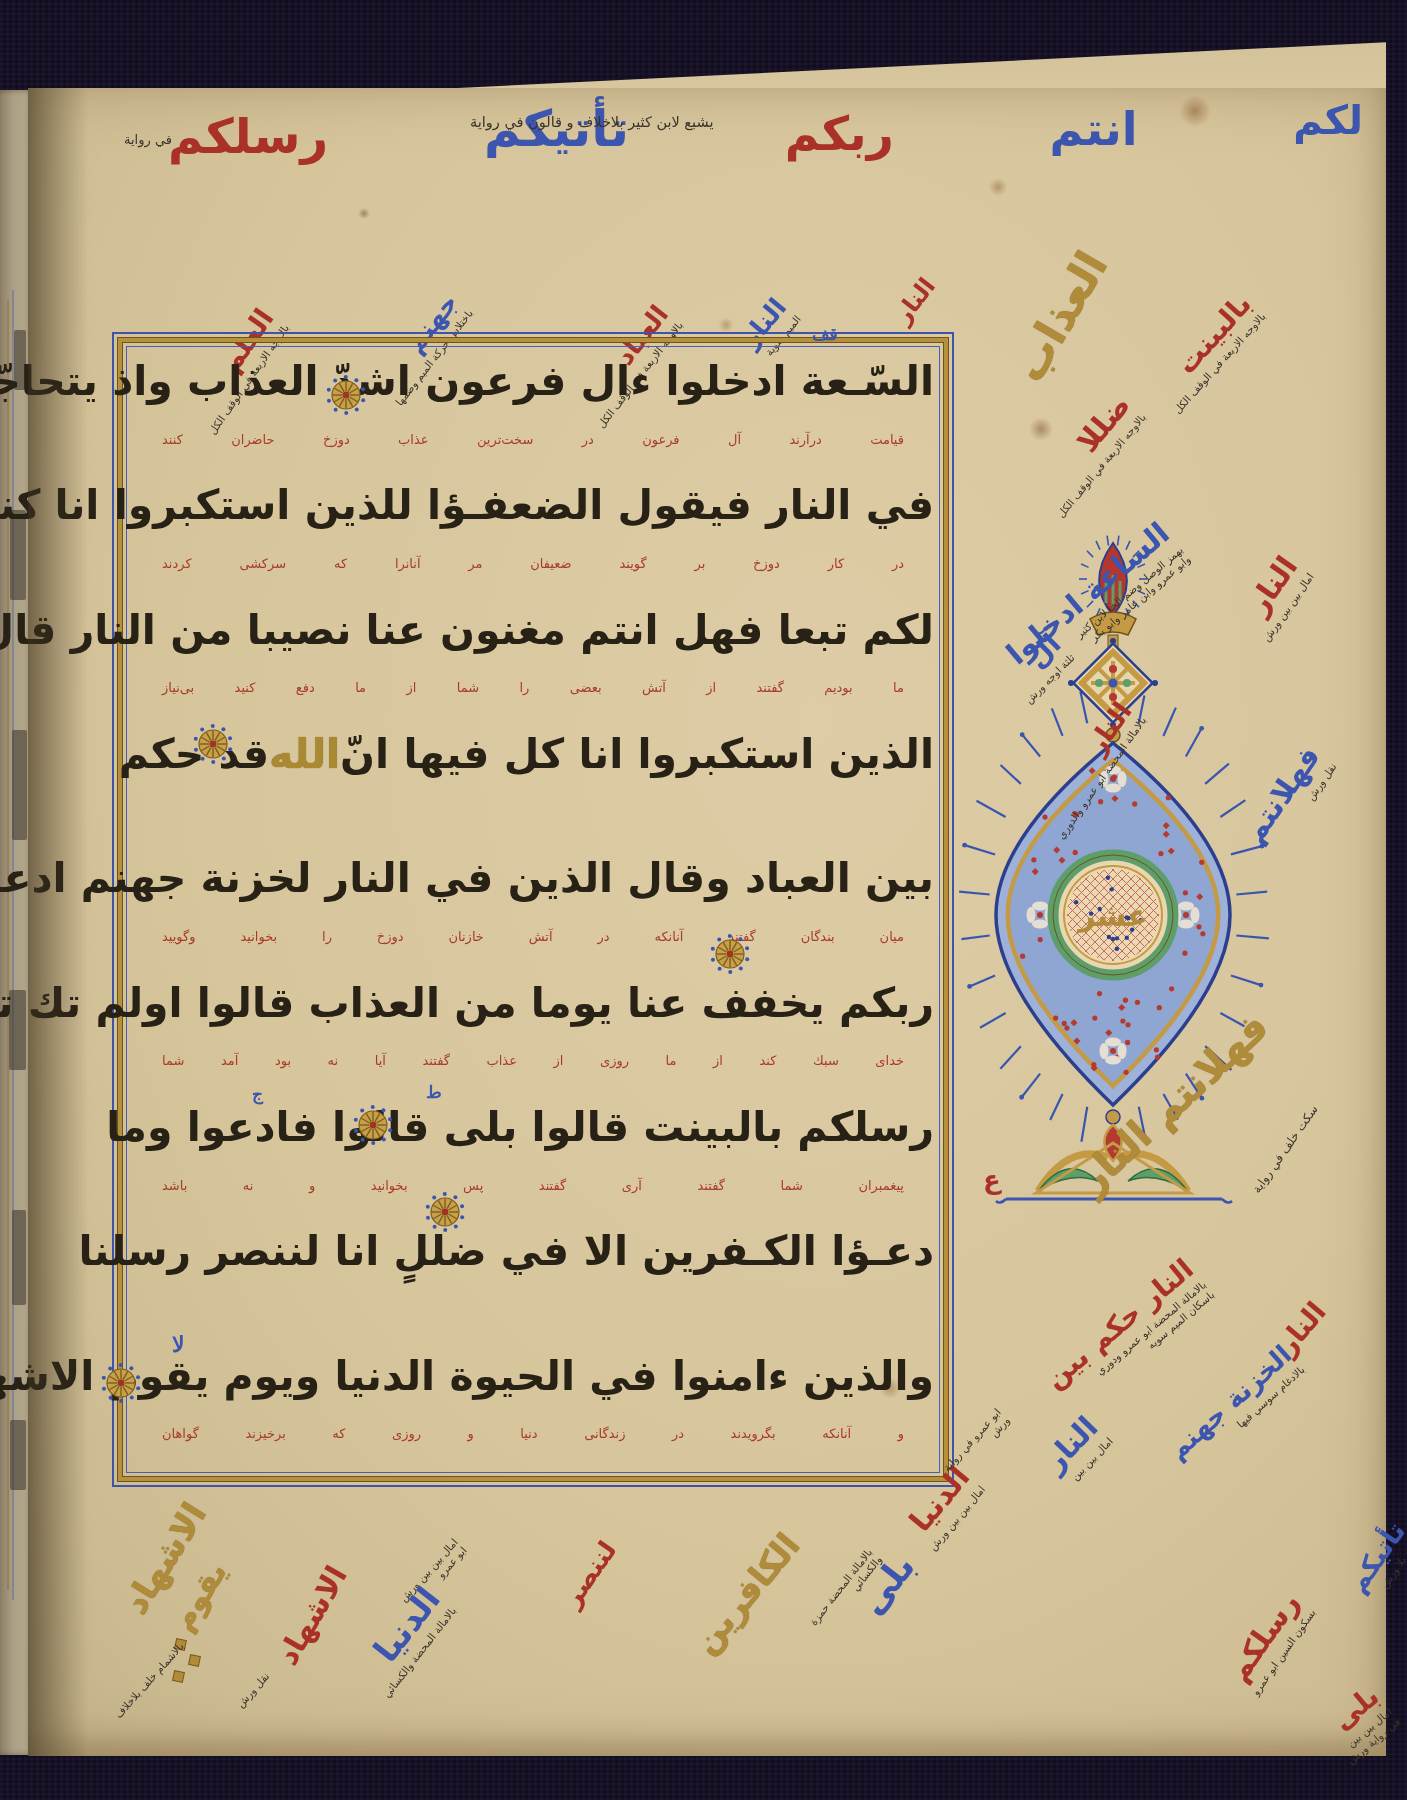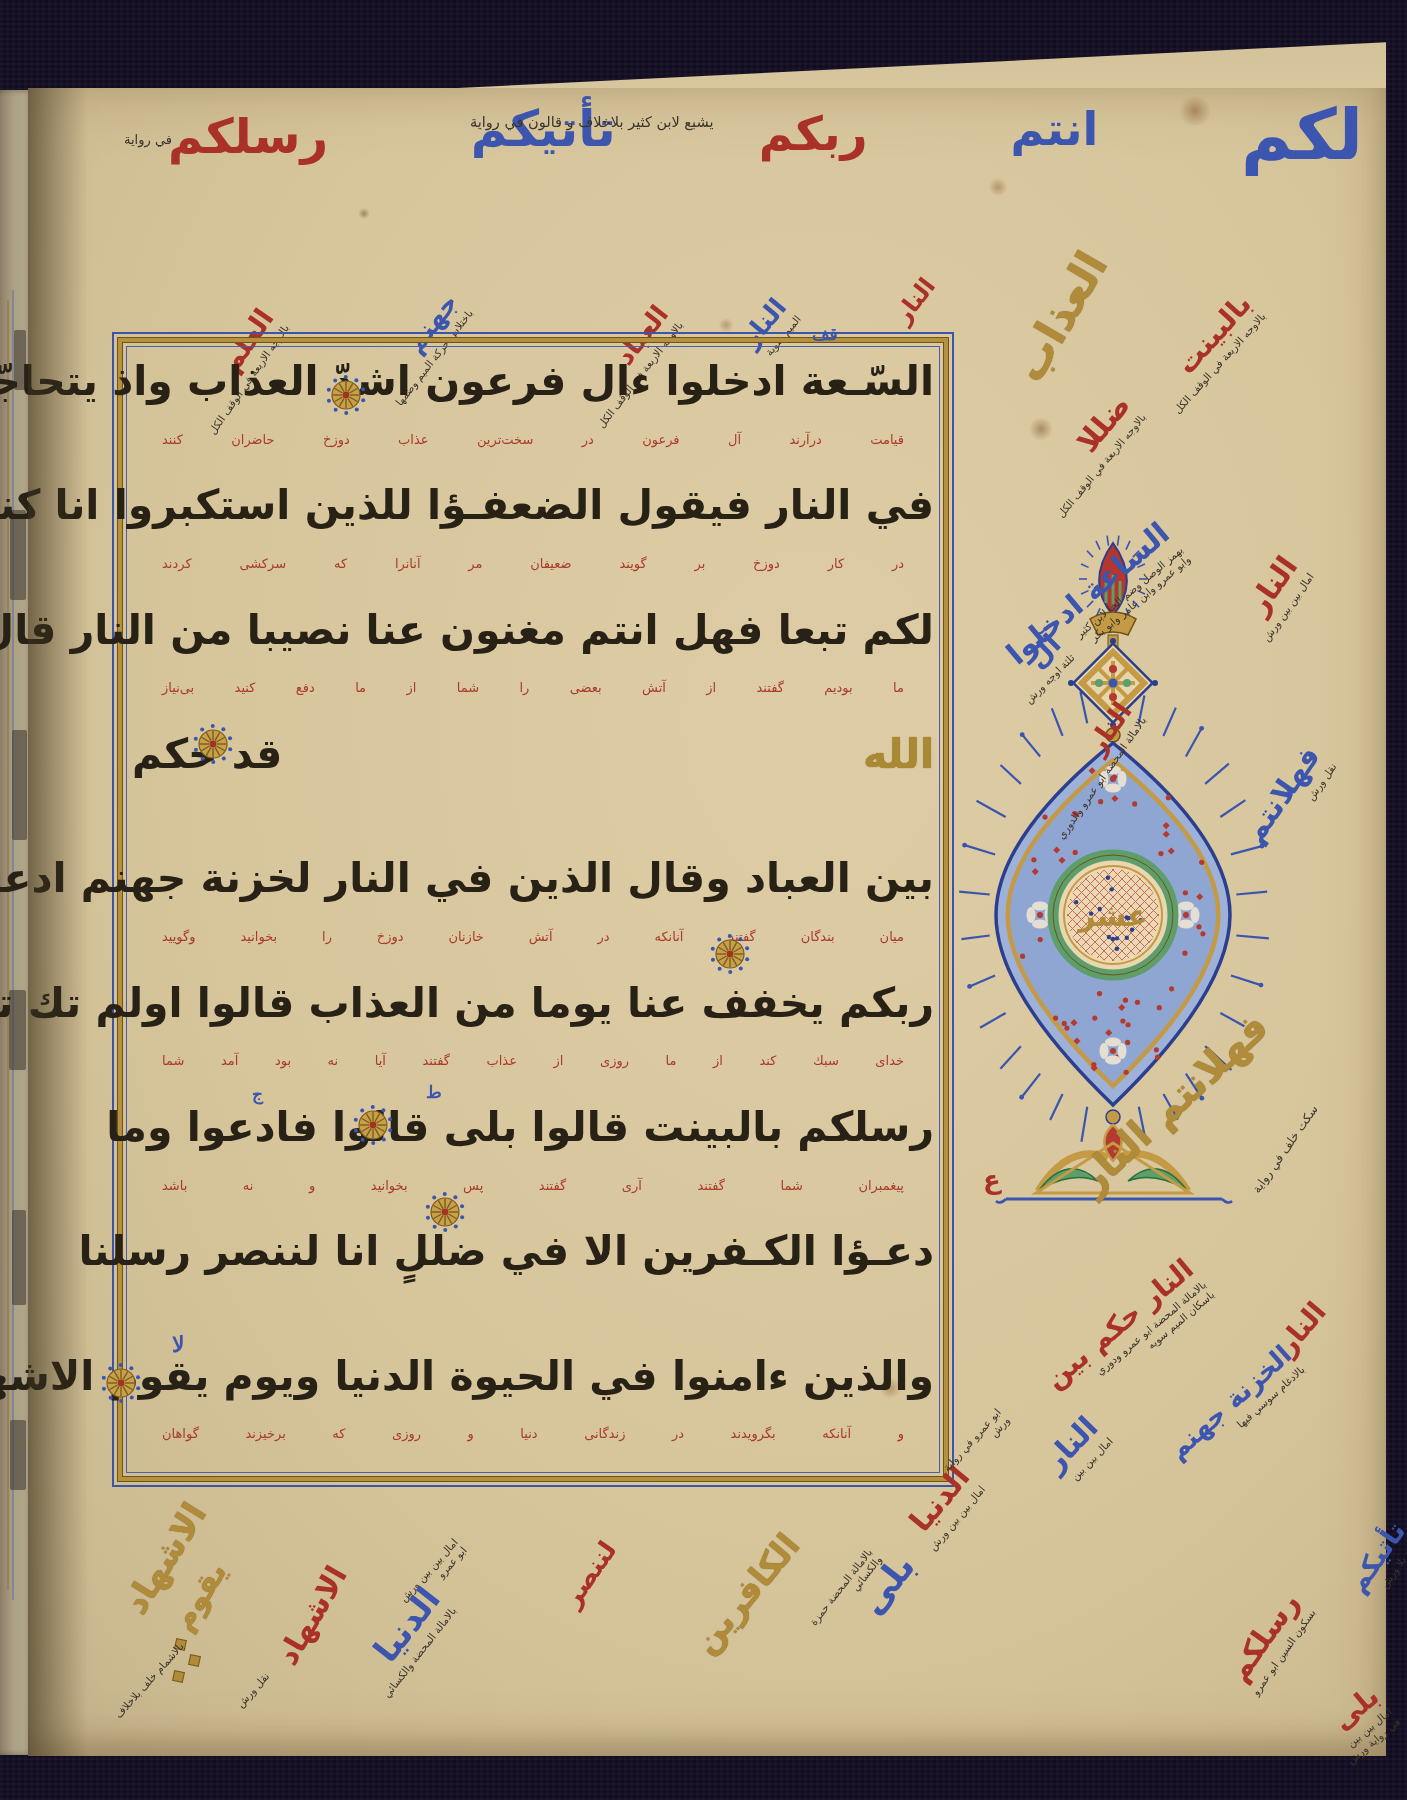--- a/index.html
+++ b/index.html
@@ -68,21 +68,21 @@
   .gloss-line{
     margin-top:18px;font-size:13px;color:#a63428;direction:rtl;
     text-align:justify;text-align-last:justify;padding:0 30px;
     letter-spacing:.5px;opacity:.95;
   }
   
   .headline{
     position:absolute;left:140px;top:12px;width:1195px;height:92px;
     display:flex;direction:rtl;justify-content:space-between;align-items:flex-start;
   }
-  .headline .hw{font-weight:700;font-size:70px;line-height:1;font-family:"DejaVu Sans",sans-serif;}
+  .headline .hw{font-weight:700;font-size:40px;line-height:1;font-family:"DejaVu Sans",sans-serif;}
   .headline-note{position:absolute;left:442px;top:26px;width:330px;font-size:14.5px;color:#3a342b;direction:rtl;text-align:left;}
   .headline-note2{position:absolute;left:96px;top:44px;font-size:13px;color:#3a342b;direction:rtl;}
   
   .ann{
     position:absolute;direction:rtl;white-space:nowrap;
     transform-origin:right top;display:flex;flex-direction:column;gap:1px;
     font-family:"DejaVu Sans",sans-serif;line-height:1.15;
   }
   .ann .w{font-weight:700;}
   .ann .g{font-weight:400;font-size:10.5px;color:#3a342b;white-space:normal;max-width:150px;}
@@ -176,20 +176,21 @@
         <div class="gloss-line">در كار دوزخ بر گويند ضعيفان مر آنانرا كه سركشى كردند</div>
       </div>
       <div class="qline">
         <div class="main-line">
             <span>لكم تبعا فهل انتم مغنون عنا نصيبا من النار قال</span>
           </div>
         <div class="gloss-line">ما بوديم گفتند از آتش بعضى را شما از ما دفع كنيد بى‌نياز</div>
       </div>
       <div class="qline">
         <div class="main-line">
+          <span>الذين استكبروا انا كل فيها انّ</span>
           <span class="divine-name">الله</span>
           <span>قد حكم</span>
         </div>
       </div>
       <div class="qline">
         <div class="main-line">
             <span>بين العباد وقال الذين في النار لخزنة جهنم ادعوا</span>
           </div>
         <div class="gloss-line">ميان بندگان گفتند آنانكه در آتش خازنان دوزخ را بخوانيد وگوييد</div>
       </div>

